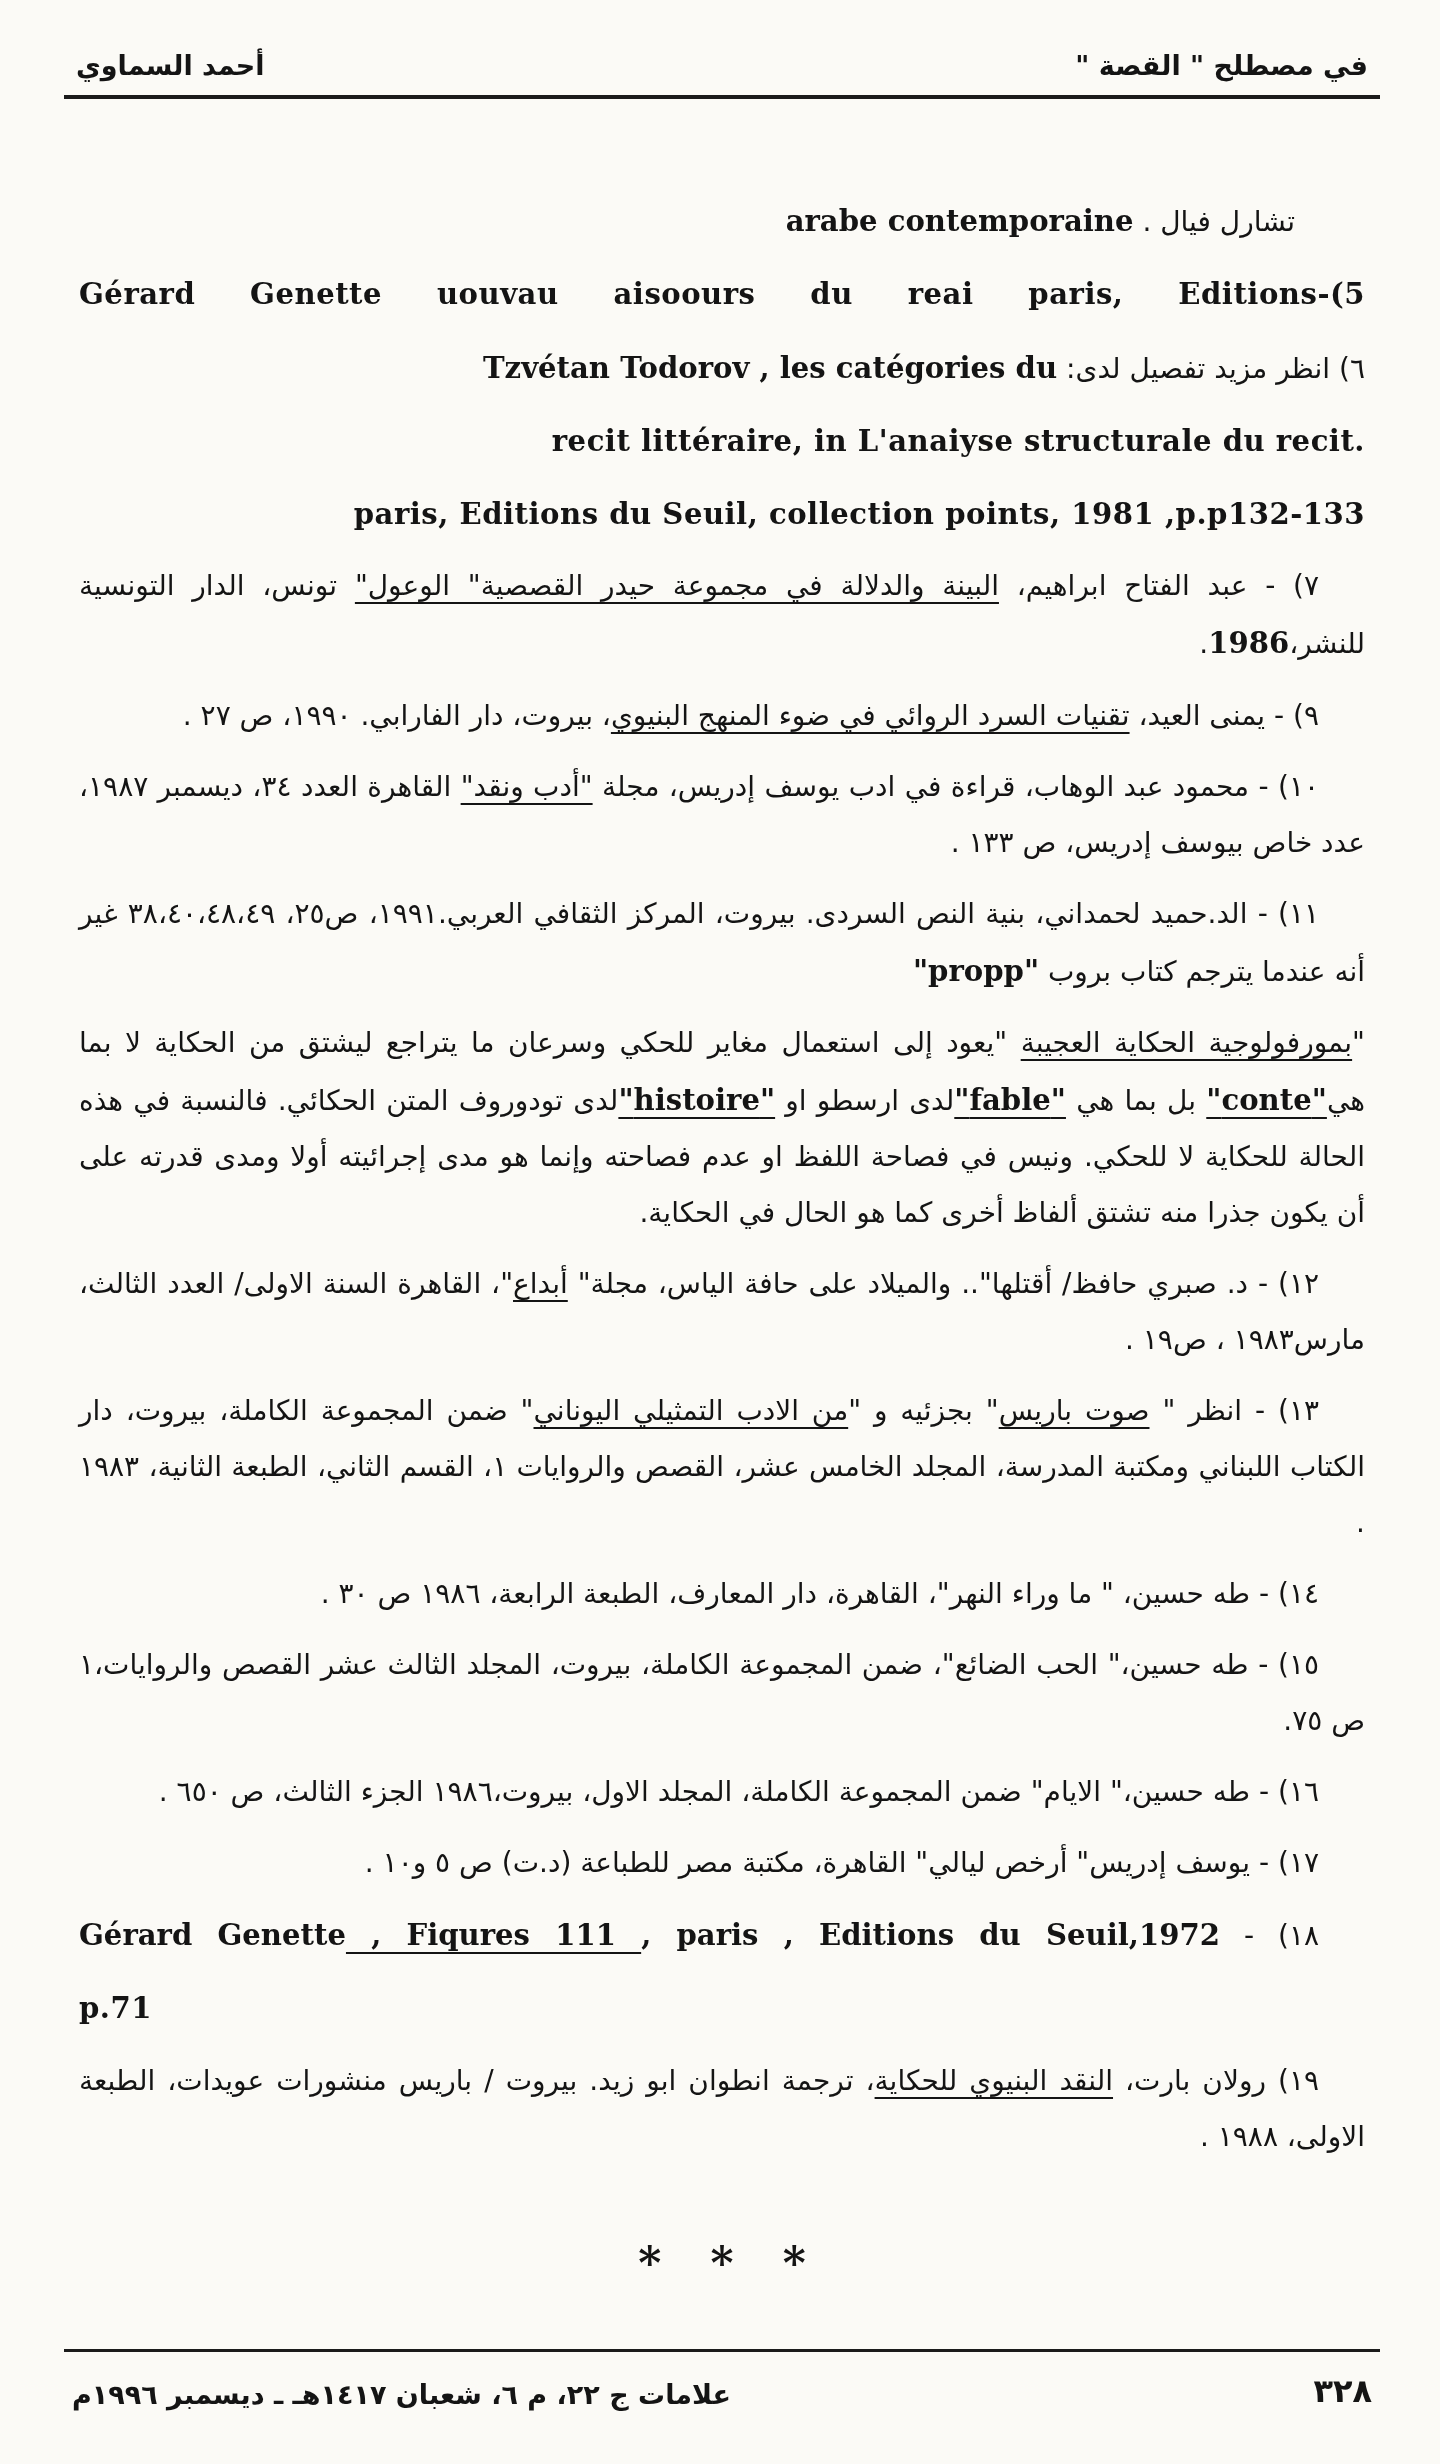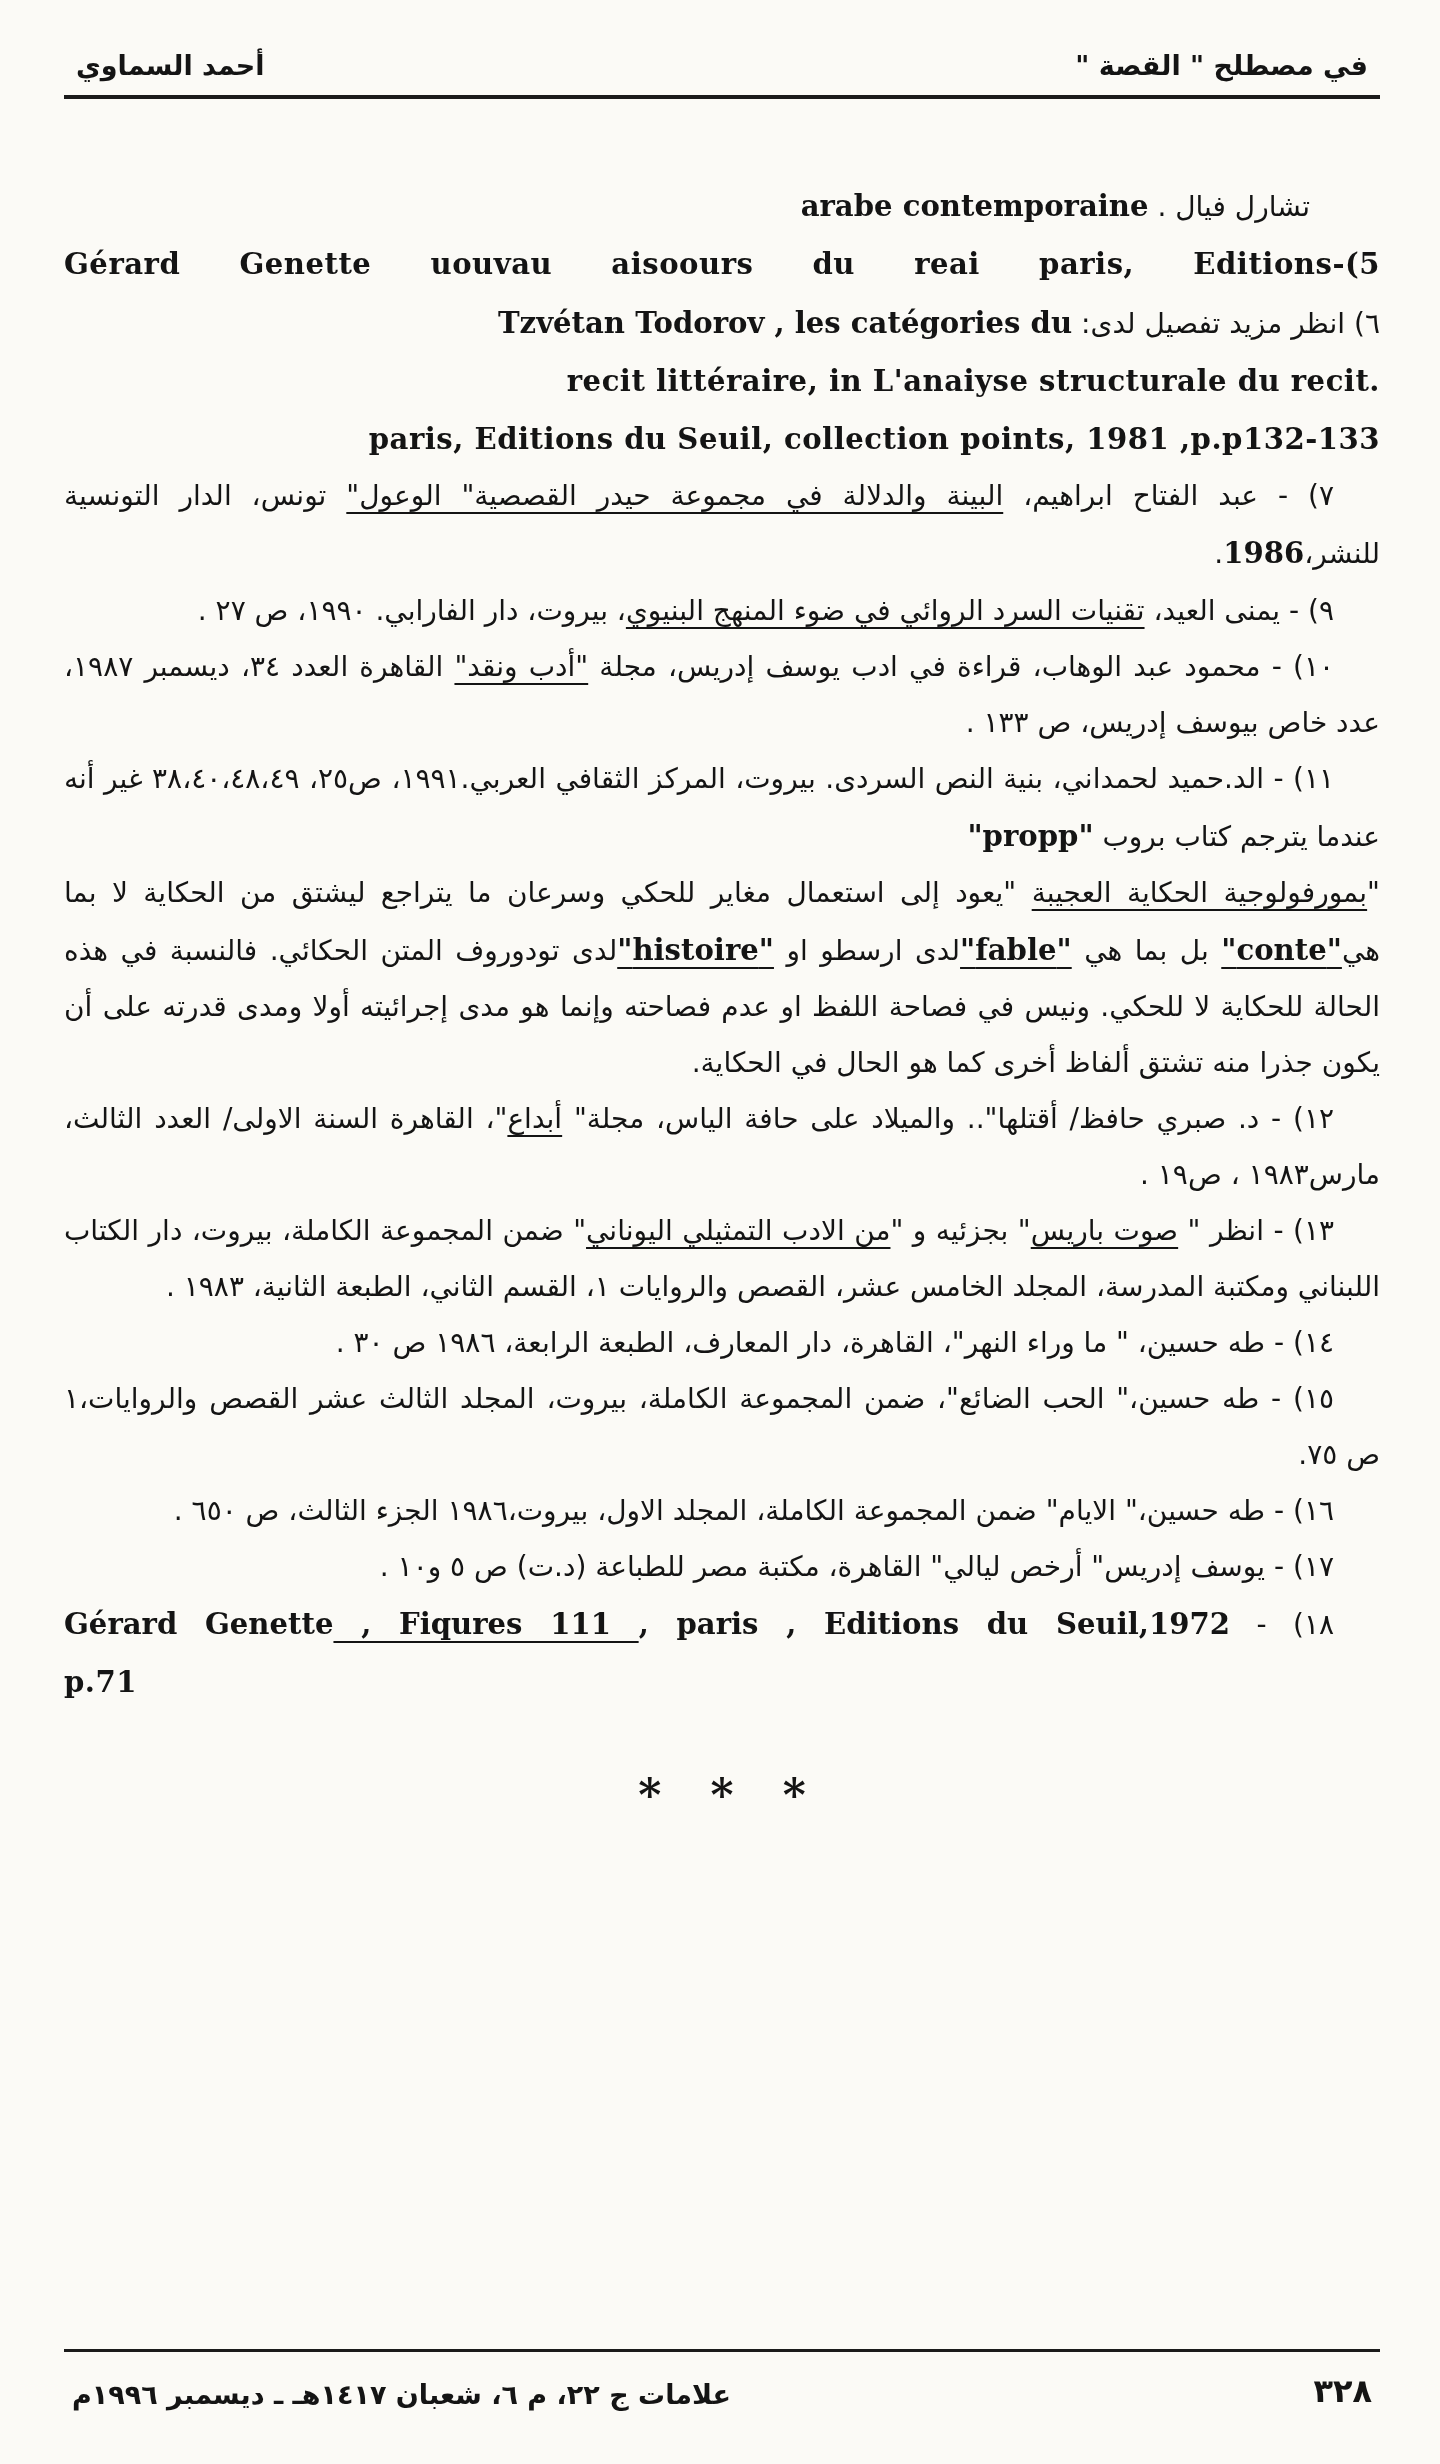--- a/index.html
+++ b/index.html
@@ -31,21 +31,21 @@
   }
   .rule { border-top: 4px solid #1b1b1b; }
   .rule.thin { border-top-width: 3px; }
 
   
   .content {
     margin-top: 78px;
     font-size: 28px;
     line-height: 2.0;
   }
-  .content p { margin: 0; }
+  .content p { margin: 15px; }
   .rtl { direction: rtl; unicode-bidi: embed; }
   .ltr { direction: ltr; unicode-bidi: embed; }
   .right { text-align: right; }
   .left { text-align: left; }
   .note { direction: rtl; text-align: justify; text-indent: 46px; }
   .ni { text-indent: 0; }
   .stretch { text-align: justify; text-align-last: justify; }
   .latline, span.lat {
     font-family: "DejaVu Serif", "Liberation Serif", serif;
     font-weight: 700;
@@ -113,20 +113,21 @@
     <p class="note"><span>١١) - الد.حميد لحمداني، بنية النص السردى. بيروت، المركز الثقافي العربي.١٩٩١، ص٢٥، ٣٨،٤٠،٤٨،٤٩ غير أنه عندما يترجم كتاب بروب </span><span class="lat">"propp"</span></p>
     <p class="note ni"><span>"</span><span class="u">بمورفولوجية الحكاية العجيبة</span><span> "يعود إلى استعمال مغاير للحكي وسرعان ما يتراجع ليشتق من الحكاية لا بما هي</span><span class="u lat">"conte"</span><span> بل بما هي </span><span class="u lat">"fable"</span><span>لدى ارسطو او </span><span class="u lat">"histoire"</span><span>لدى تودوروف المتن الحكائي. فالنسبة في هذه الحالة للحكاية لا للحكي. ونيس في فصاحة اللفظ او عدم فصاحته وإنما هو مدى إجرائيته أولا ومدى قدرته على أن يكون جذرا منه تشتق ألفاظ أخرى كما هو الحال في الحكاية.</span></p>
     <p class="note"><span>١٢) - د. صبري حافظ/ أقتلها".. والميلاد على حافة الياس، مجلة" </span><span class="u">أبداع</span><span>"، القاهرة السنة الاولى/ العدد الثالث، مارس١٩٨٣ ، ص١٩ .</span></p>
     <p class="note"><span>١٣) - انظر " </span><span class="u">صوت باريس</span><span>" بجزئيه و "</span><span class="u">من الادب التمثيلي اليوناني</span><span>" ضمن المجموعة الكاملة، بيروت، دار الكتاب اللبناني ومكتبة المدرسة، المجلد الخامس عشر، القصص والروايات ١، القسم الثاني، الطبعة الثانية، ١٩٨٣ .</span></p>
     <p class="note"><span>١٤) - طه حسين، " ما وراء النهر"، القاهرة، دار المعارف، الطبعة الرابعة، ١٩٨٦ ص ٣٠ .</span></p>
     <p class="note"><span>١٥) - طه حسين،" الحب الضائع"، ضمن المجموعة الكاملة، بيروت، المجلد الثالث عشر القصص والروايات،١ ص ٧٥.</span></p>
     <p class="note"><span>١٦) - طه حسين،" الايام" ضمن المجموعة الكاملة، المجلد الاول، بيروت،١٩٨٦ الجزء الثالث، ص ٦٥٠ .</span></p>
     <p class="note"><span>١٧) - يوسف إدريس" أرخص ليالي" القاهرة، مكتبة مصر للطباعة (د.ت) ص ٥ و١٠ .</span></p>
     <p class="note stretch"><span>١٨) - </span><span class="lat">Gérard  Genette</span><span class="u lat"> , Fiqures 111 </span><span class="lat">, paris , Editions du Seuil,1972</span></p>
     <p class="ltr latline left"><span class="lat">p.71</span></p>
+    <p class="note"><span>١٩) رولان بارت، </span><span class="u">النقد البنيوي للحكاية</span><span>، ترجمة انطوان ابو زيد. بيروت / باريس منشورات عويدات، الطبعة الاولى، ١٩٨٨ .</span></p>
   </main>
 
   <div class="stars">* * *</div>
 
   <footer>
     <div class="rule thin"></div>
     <div class="frow">
       <div class="fjournal">علامات ج ٢٢، م ٦، شعبان ١٤١٧هـ ـ ديسمبر ١٩٩٦م</div>
       <div class="fpage">٣٢٨</div>
     </div>

